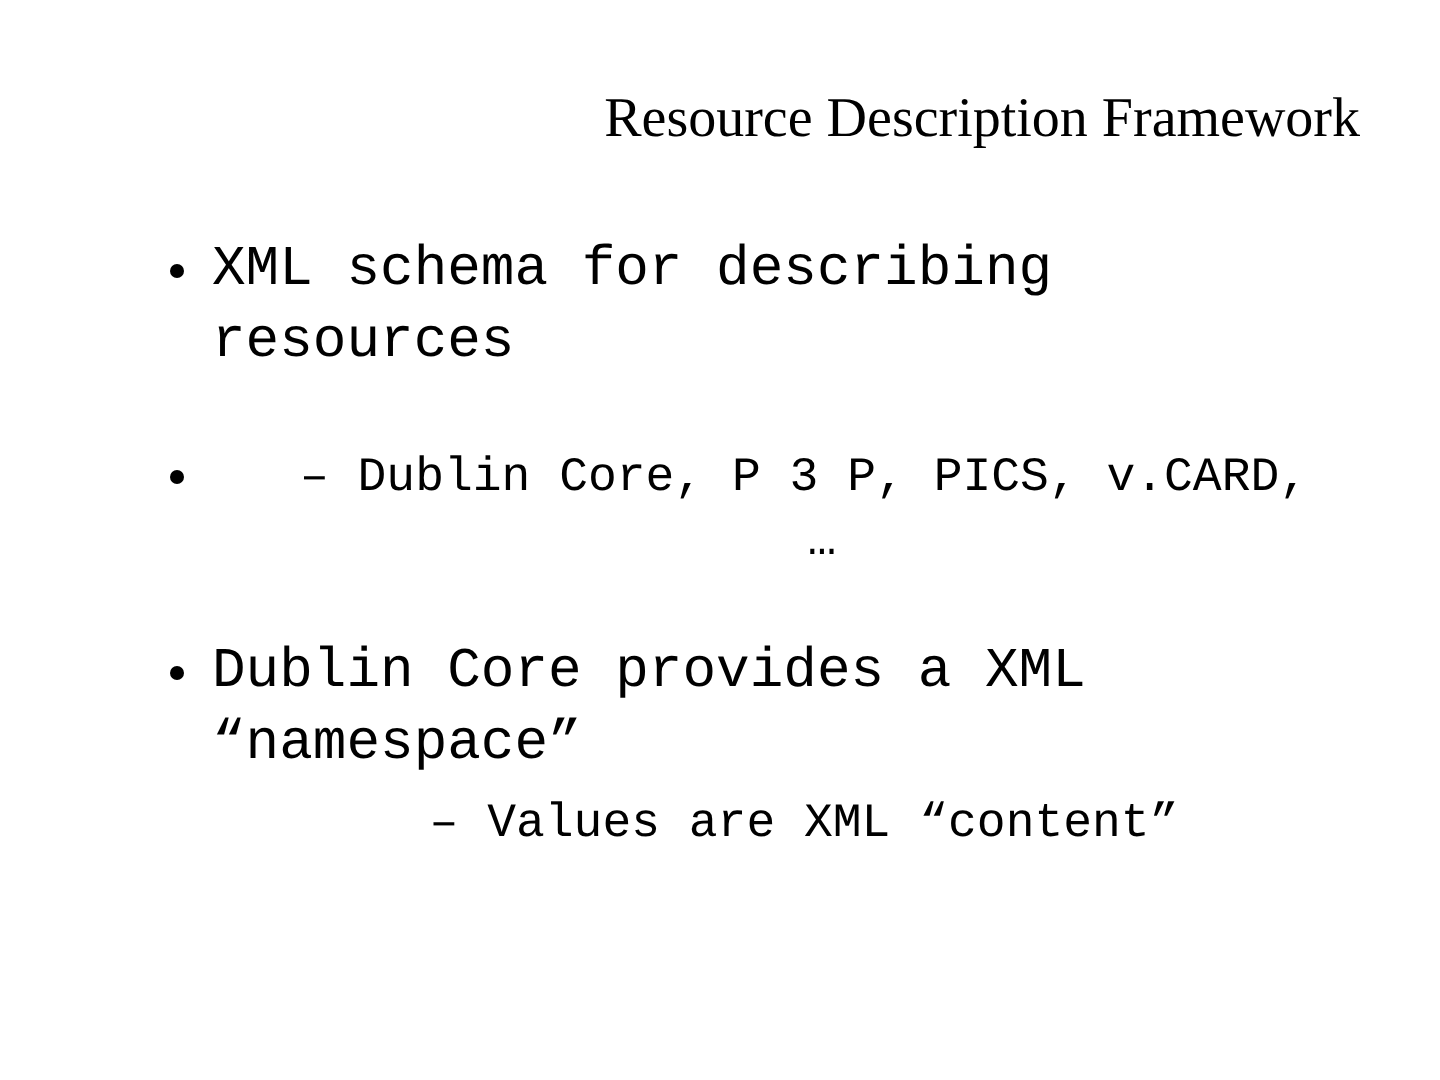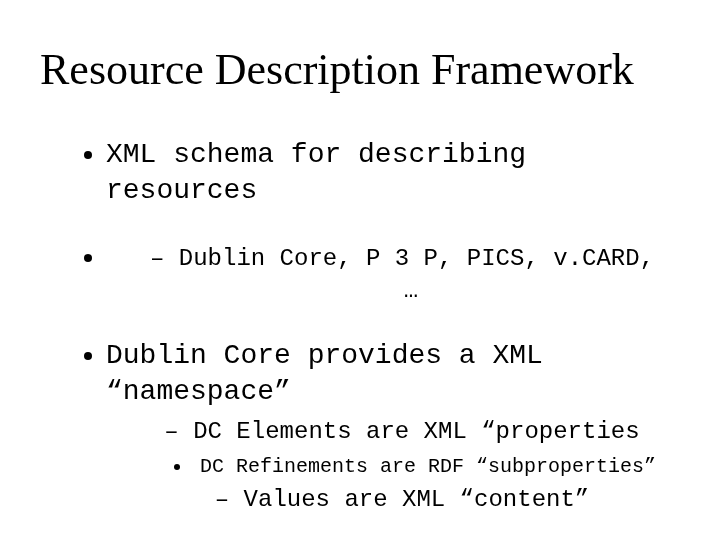--- a/index.html
+++ b/index.html
@@ -11,22 +11,22 @@
     font-family: "Times New Roman", Times, serif;
     color: #000;
   }
   .slide {
     box-sizing: border-box;
     width: 720px;
     height: 540px;
     padding: 40px 40px 40px 40px;
   }
   .title {
-    font-size: 44px;
-    text-align: left;
+    font-size: 28px;
+    text-align: right;
     margin: 4px 0 42px 0;
     font-weight: 400;
   }
   ul.lvl1 {
     list-style: disc;
     margin: 16px;
     padding-left: 50px;
     font-family: Liberation Mono, monospace;
   }
   ul.lvl1 > li {
@@ -84,26 +84,18 @@
         <li>
           <span>Dublin Core, P 3 P, PICS, v.CARD, …</span>
         </li>
       </ul>
     </li>
 
     <li>
       <span>Dublin Core provides a XML “namespace”</span>
       <ul class="lvl2">
         <li>
-          <span>DC Elements are XML “properties</span>
-          <ul class="lvl3">
-            <li>
-              <span>DC Refinements are RDF “subproperties”</span>
-            </li>
-          </ul>
-        </li>
-        <li>
           <span>Values are XML “content”</span>
         </li>
       </ul>
     </li>
   </ul>
 </div>
 
 </body></html>

